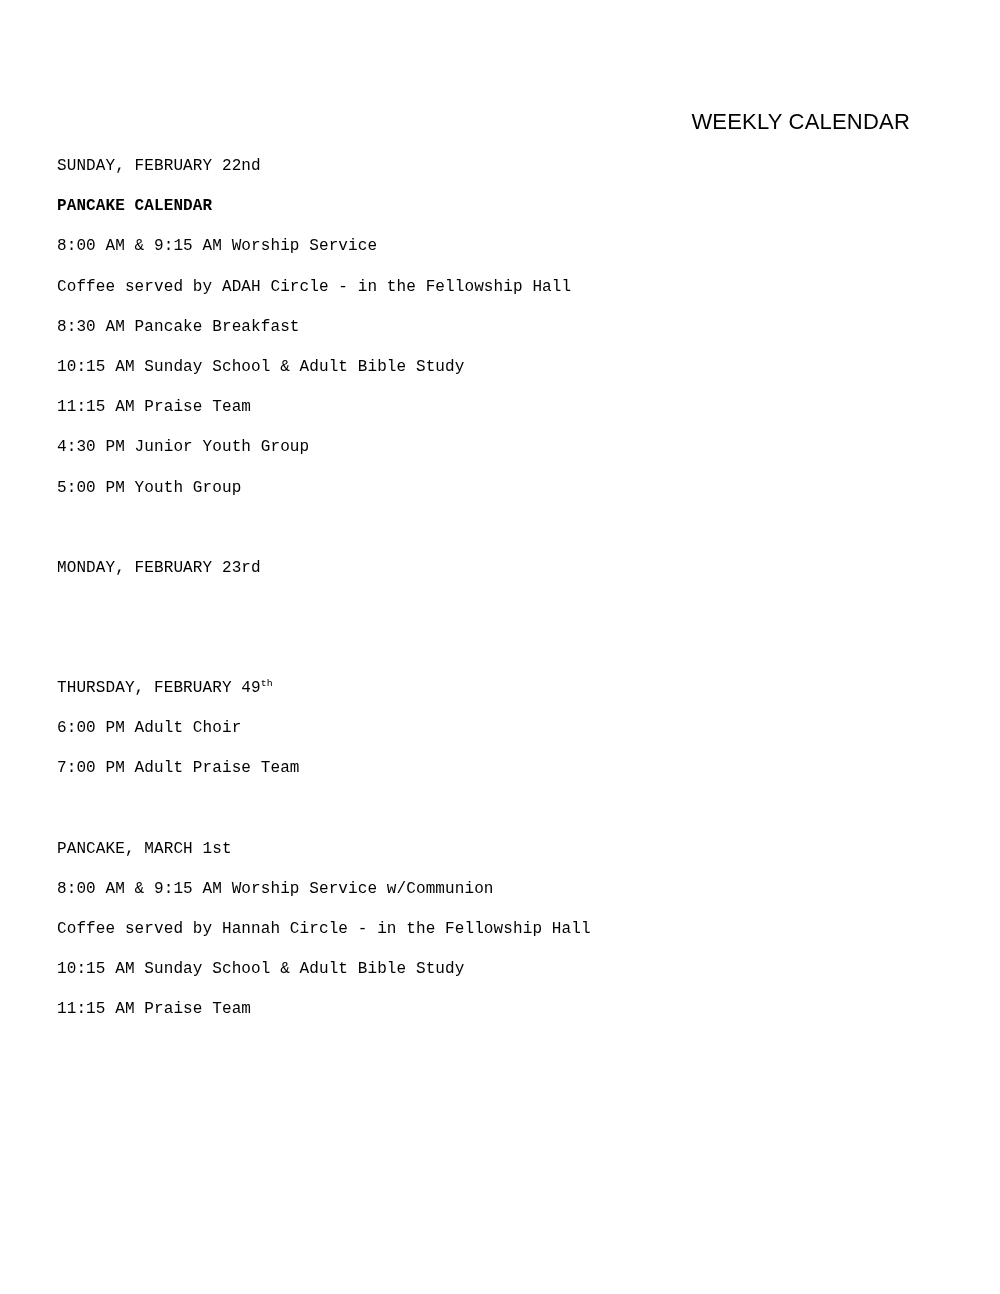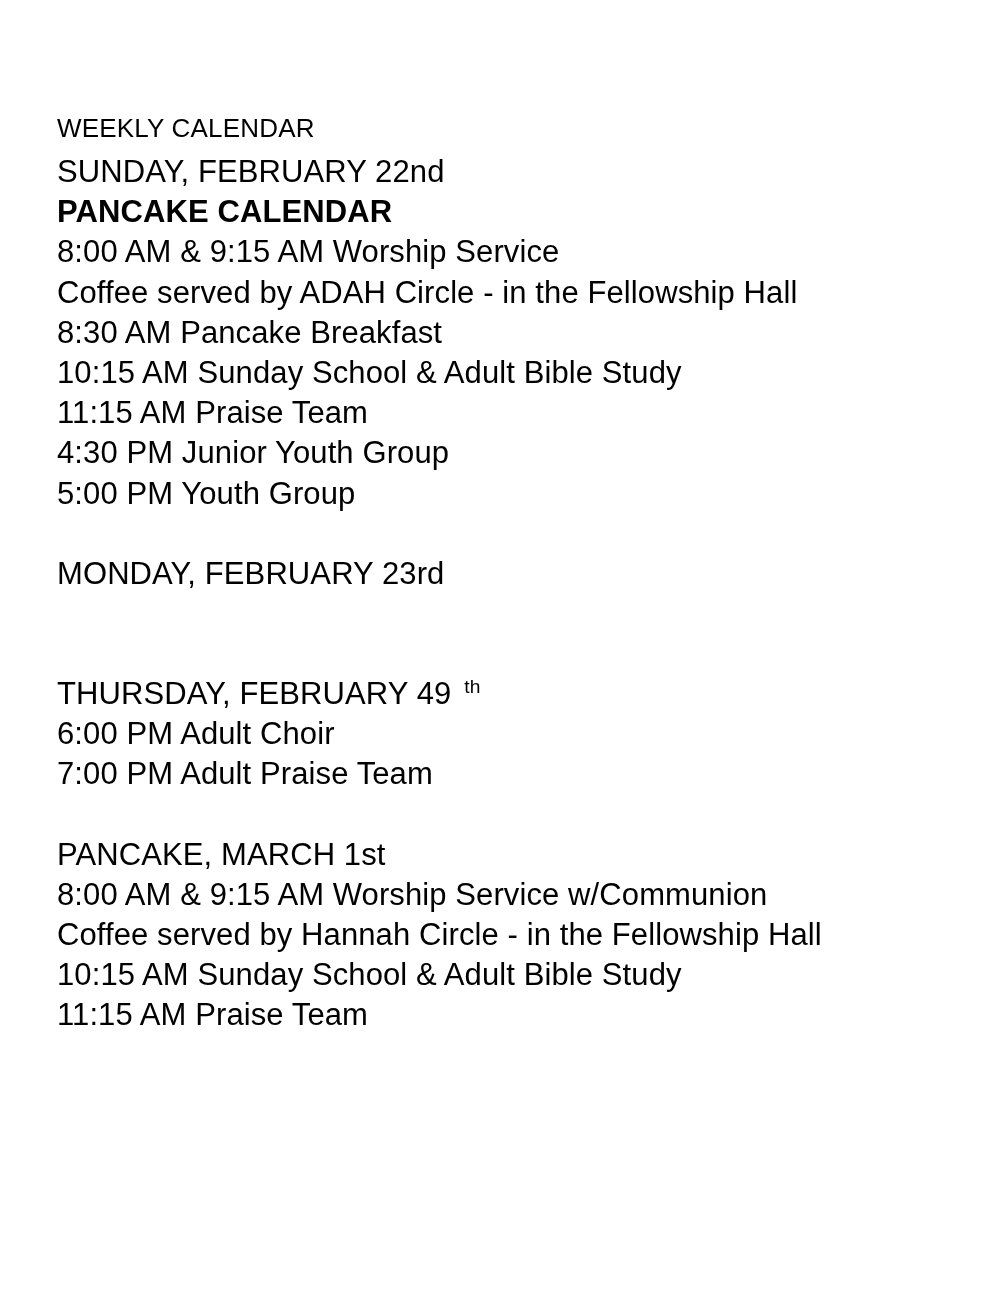--- a/index.html
+++ b/index.html
@@ -15,44 +15,44 @@
     -webkit-font-smoothing: antialiased;
   }
   .page {
     position: relative;
     width: 1000px;
     height: 1294px;
     box-sizing: border-box;
     padding: 96px 60px 40px 57px;
   }
   .doc-title {
-    text-align: left;
-    font-size: 26px;
+    text-align: right;
+    font-size: 22px;
     line-height: 40px;
     letter-spacing: 0.2px;
-    margin: 12px 0 4px 0;
+    margin: 6px 0 4px 0;
     padding-right: 30px;
   }
   .line {
-    font-size: 31px;
+    font-size: 16px;
     line-height: 40.2px;
     white-space: pre-wrap;
     letter-spacing: 0.1px;
+    font-family: Liberation Mono, monospace;
   }
   .line.bold {
     font-weight: bold;
   }
   .spacer {
     height: 40px;
   }
   sup {
     font-size: 0.62em;
     vertical-align: super;
     line-height: 0;
-    margin-left: 13px;
   }
 </style>
 </head>
 <body>
 
 <div class="page">
 
   <div class="doc-title">WEEKLY CALENDAR</div>
 
   <div>

